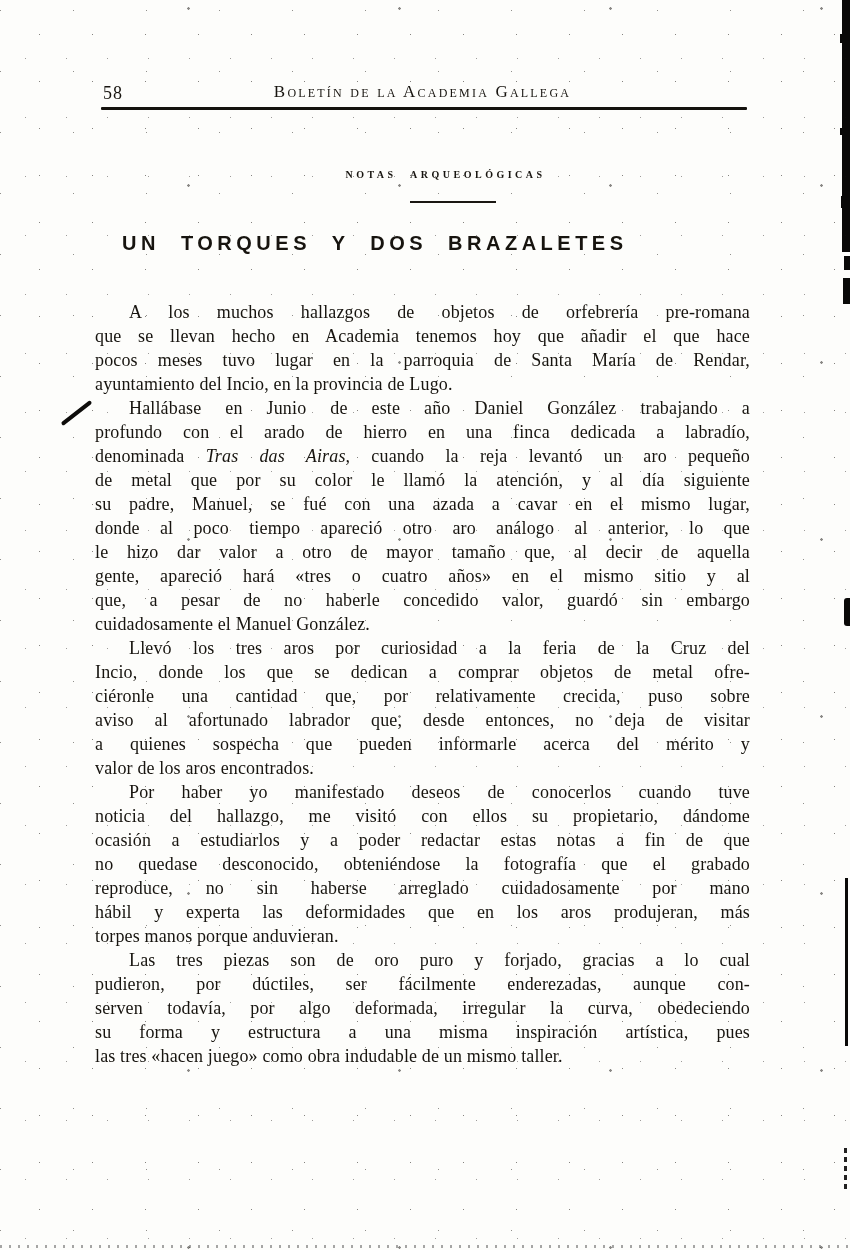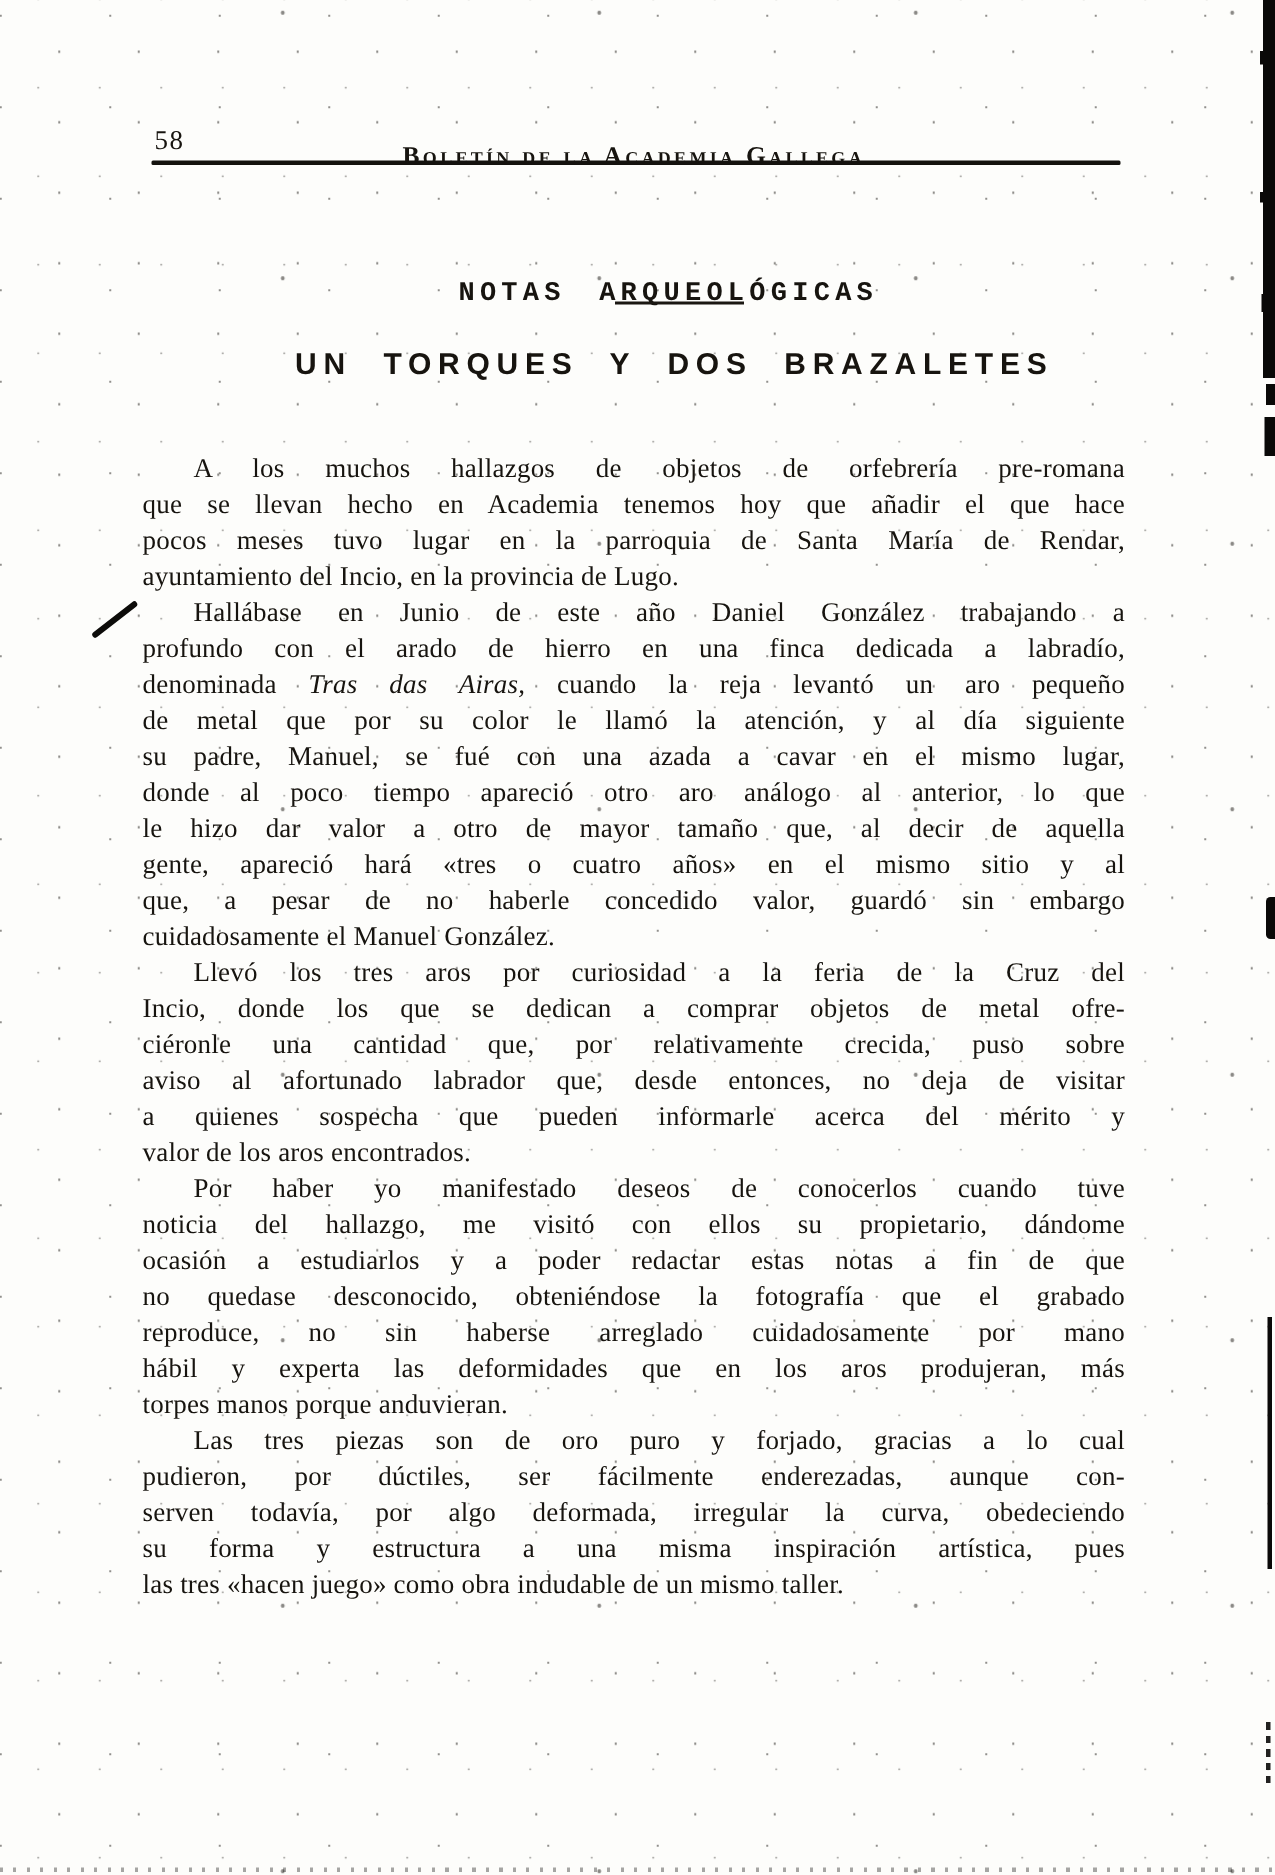--- a/index.html
+++ b/index.html
@@ -15,32 +15,32 @@
       radial-gradient(circle, rgba(22,19,14,.95) 0.6px, transparent 0.95px),
       radial-gradient(circle, rgba(22,19,14,.85) 0.55px, transparent 0.85px),
       radial-gradient(circle, rgba(22,19,14,.75) 0.5px, transparent 0.8px),
       radial-gradient(circle, rgba(22,19,14,.9) 1.1px, transparent 1.5px);
     background-size: 53px 47px, 73px 61px, 41px 59px, 211px 177px;
     background-position: 13px 11px, 37px 41px, 5px 29px, 83px 97px;
   }
   .running-header { position:absolute; top:82px; left:95px; width:655px; height:24px; }
   .page-num { position:absolute; left:8px; top:1px; font-size:18px; letter-spacing:1px; }
   .journal {
-    position:absolute; left:0; right:0; top:12px; text-align:center;
-    font-variant:small-caps; font-weight:bold; font-size:17px; letter-spacing:2.2px;
+    position:absolute; left:0; right:0; top:0; text-align:center;
+    font-variant:small-caps; font-weight:normal; font-size:17px; letter-spacing:2.2px;
   }
   .header-rule { position:absolute; top:107px; left:101px; width:646px; height:3px; background:#14120e; border-radius:1px; }
   .section-heading {
-    position:absolute; top:186px; left:118px; width:655px; text-align:center;
-    font-family:Liberation Mono, monospace; font-weight:bold;
-    font-size:18px; letter-spacing:3.5px; word-spacing:8px; white-space:nowrap;
+    position:absolute; top:169px; left:118px; width:655px; text-align:center;
+    font-family:Liberation Serif, serif; font-weight:bold;
+    font-size:10px; letter-spacing:3.5px; word-spacing:8px; white-space:nowrap;
   }
   .section-rule { position:absolute; top:201px; left:410px; width:86px; height:2px; background:#1a1712; }
   .article-title {
-    position:absolute; top:232px; left:122px; width:655px; margin:0; text-align:center;
+    position:absolute; top:232px; left:122px; width:655px; margin:0; 
     font-family:"Liberation Sans", sans-serif; font-weight:bold;
     font-size:20px; letter-spacing:4.5px; word-spacing:11px; white-space:nowrap;
   }
   .body-text { position:absolute; top:301px; left:95px; width:655px; font-size:18px; letter-spacing:.15px; }
   .line { height:24px; line-height:23px; text-align:justify; text-align-last:justify; }
   .line.first { text-indent:34px; }
   .line.last { text-align-last:left; }
   .line i { font-style:italic;font-family:Liberation Serif, serif; }
   
   .mark-stroke {

